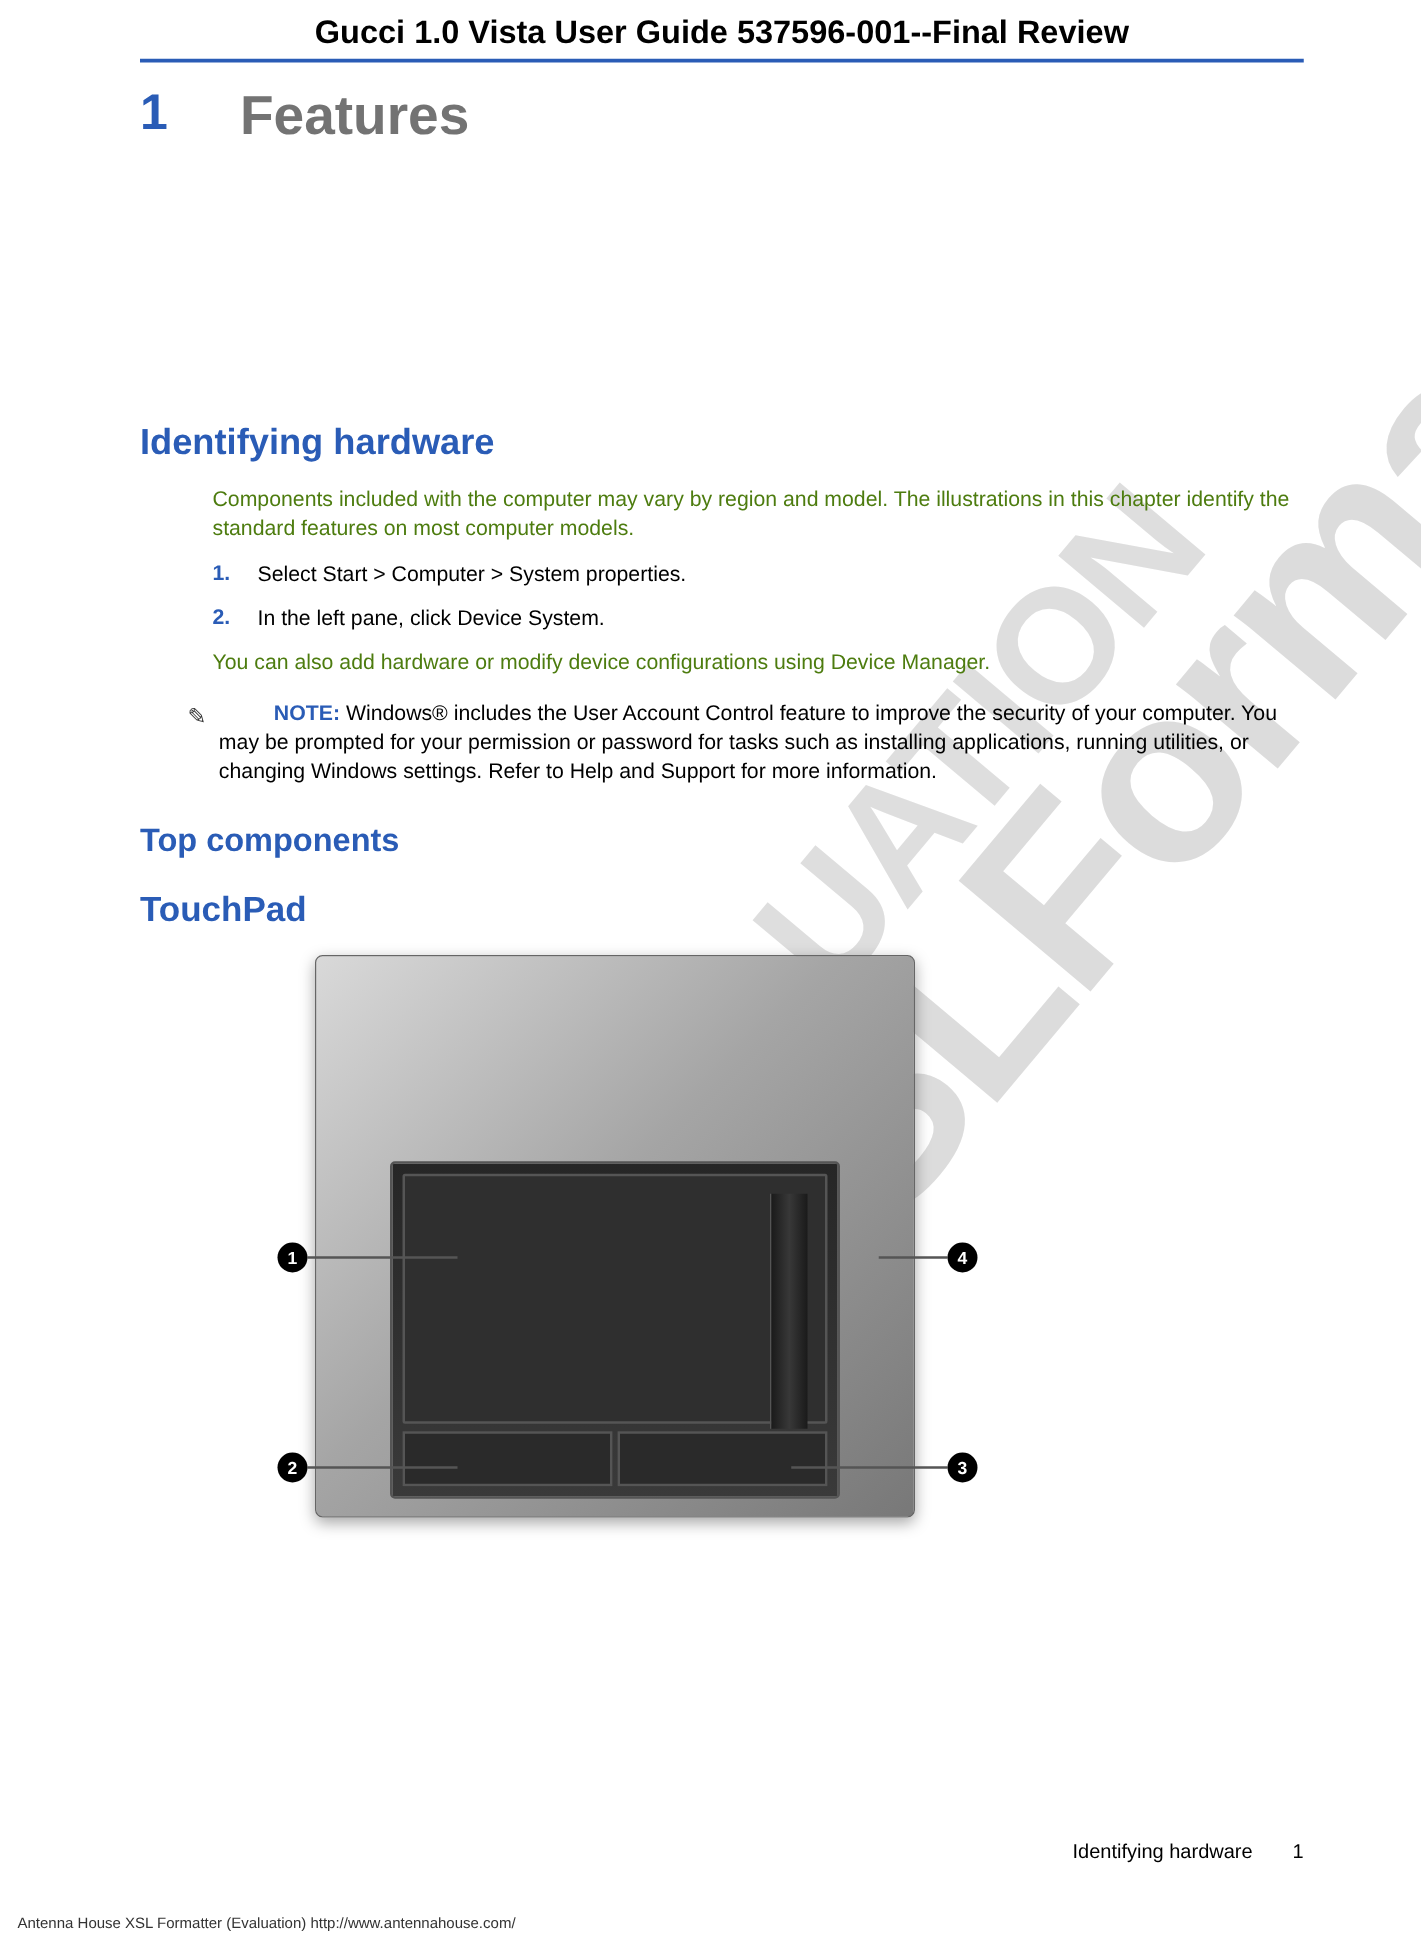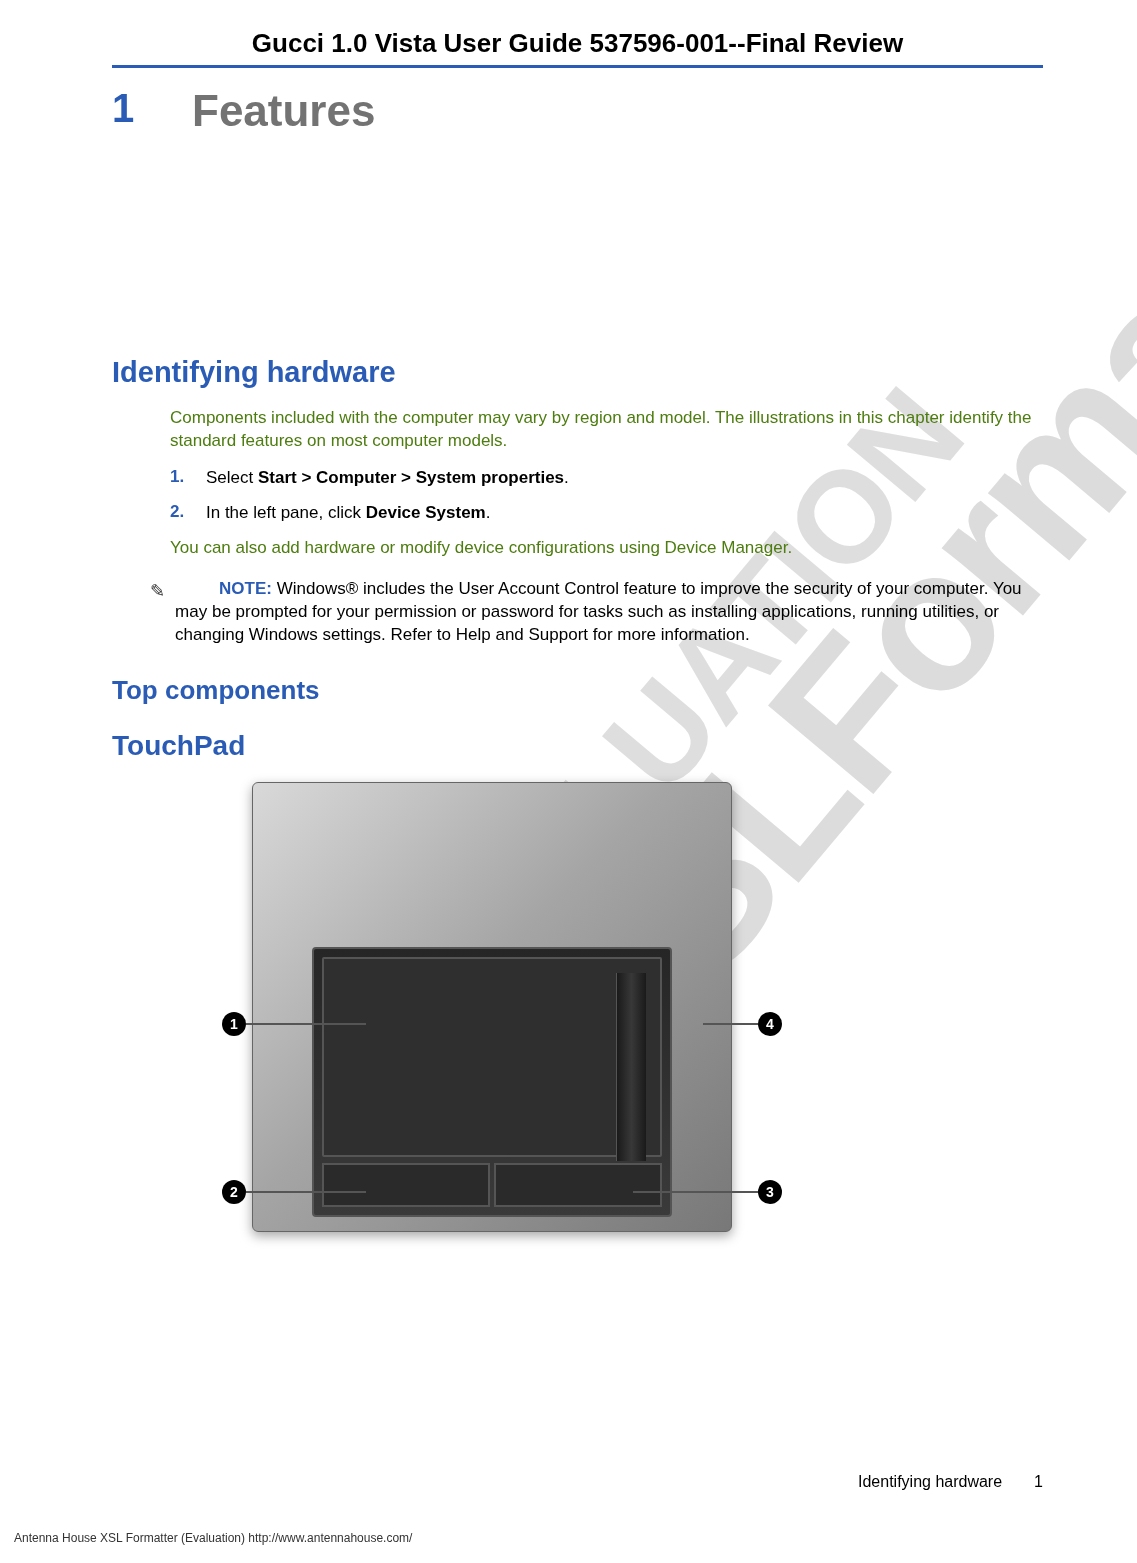--- a/index.html
+++ b/index.html
@@ -34,21 +34,21 @@
     font-size: 130px;
     font-weight: bold;
     color: #c4c4c4;
     opacity: 0.55;
     letter-spacing: -3px;
     white-space: nowrap;
   }
   .content {
     position: relative;
     z-index: 1;
-    padding: 28px 94px 0 112px;
+    padding: 10px 94px 0 112px;
   }
   .doc-header {
     text-align: center;
     font-size: 26px;
     font-weight: bold;
     color: #000;
     padding-bottom: 6px;
     border-bottom: 3px solid #2a5cb6;
     margin-bottom: 18px;
   }
@@ -189,21 +189,21 @@
     align-items: baseline;
   }
   .vendor-footer {
     position: absolute;
     bottom: 18px;
     left: 14px;
     font-size: 12px;
     color: #333;
     margin-top: 17px;
   }
-  b { font-weight: bold; text-align: right; }
+  b { font-weight: normal; text-align: right; }
 </style>
 </head>
 <body>
 
 <div class="watermark wm1">XSLFormatter</div>
 <div class="watermark wm2">EVALUATION</div>
 
 <div class="content">
   <div class="doc-header">Gucci 1.0 Vista User Guide 537596-001--Final Review</div>
 

